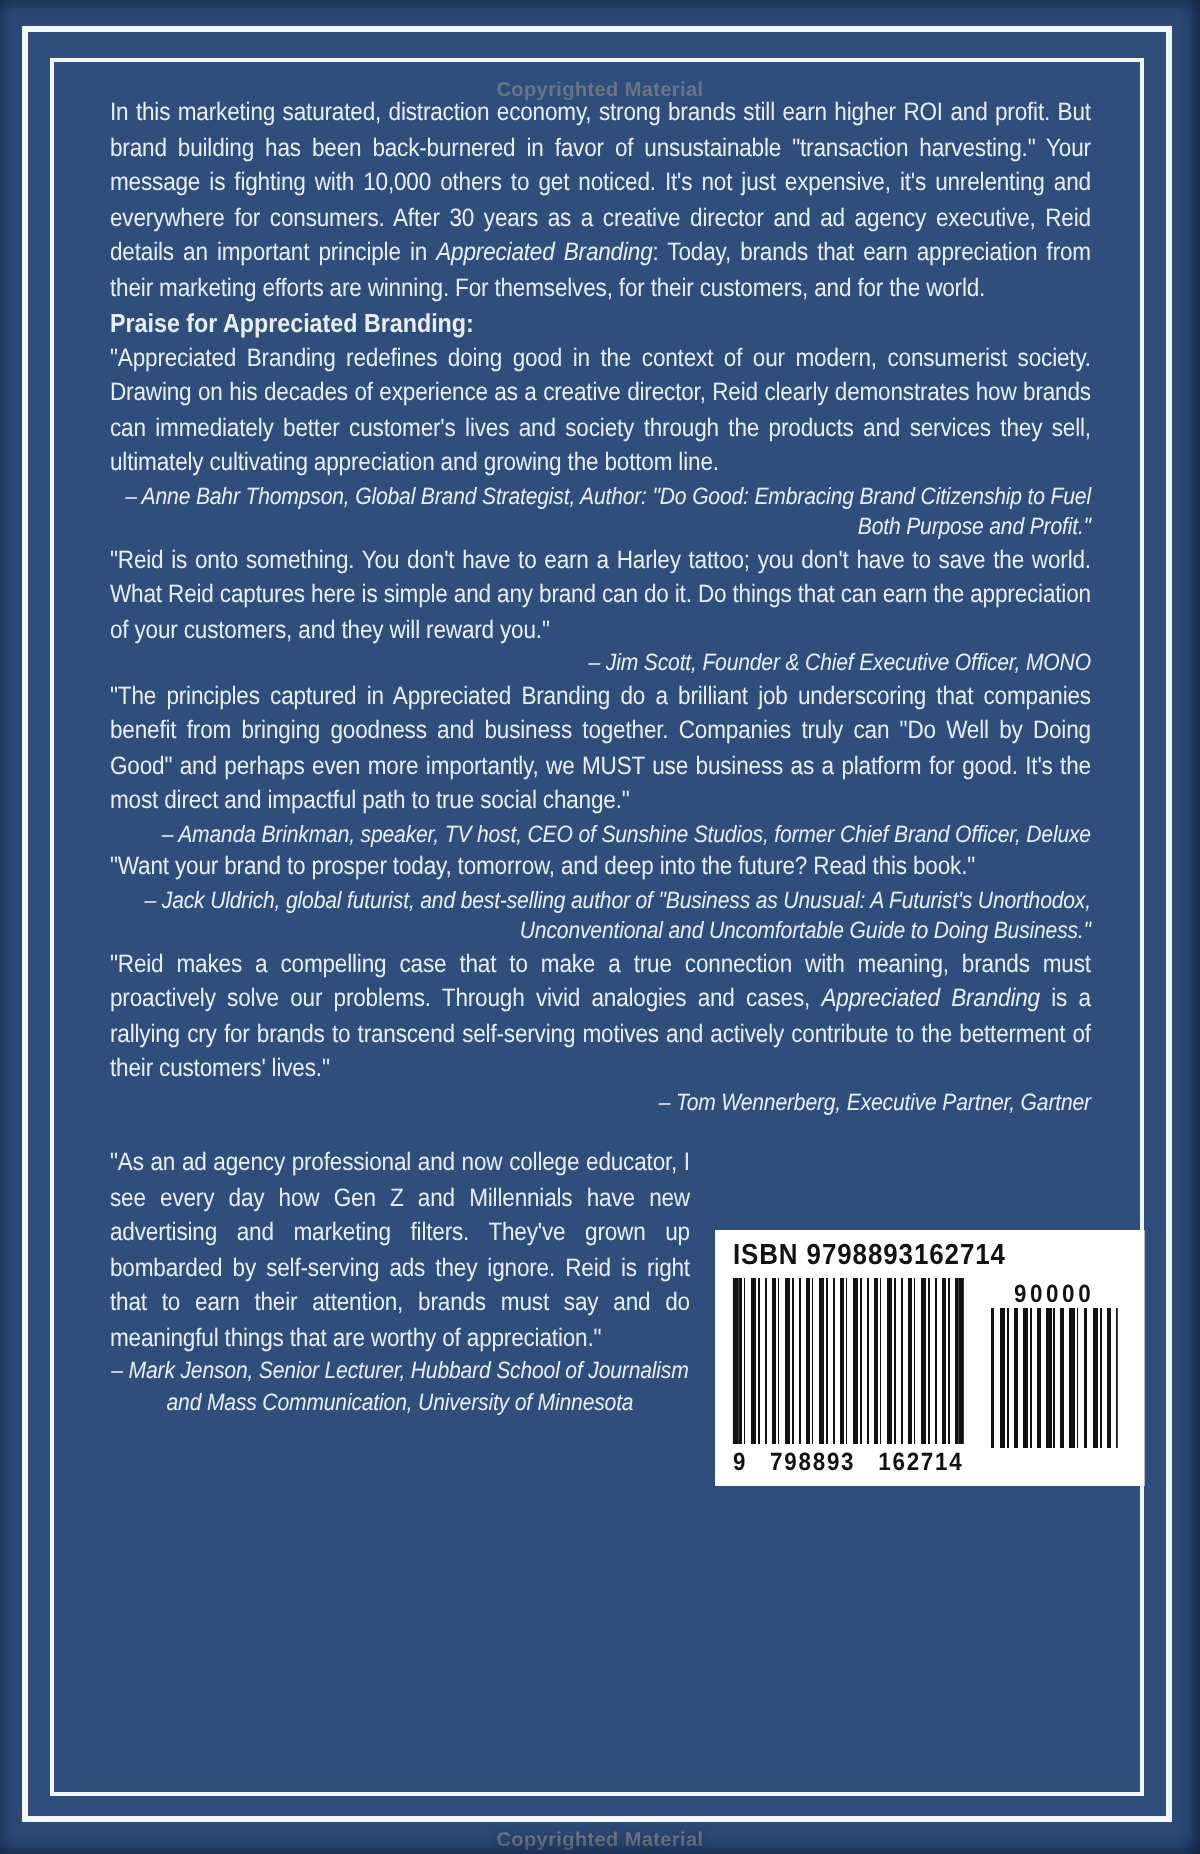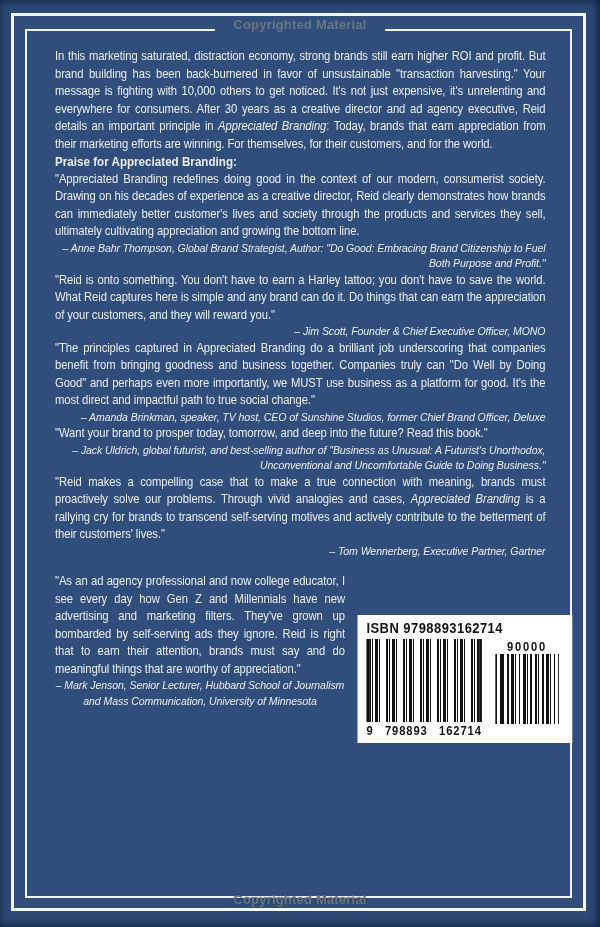--- a/index.html
+++ b/index.html
@@ -65,21 +65,21 @@
   .addon-label { height:14px; text-align:center; font-size:12.5px; font-weight:bold; letter-spacing:2px; }
   .addon-bars {
     flex:1; margin:1px 6px 14px 6px;
     background:repeating-linear-gradient(90deg,
       #121212 0 2px, #fff 2px 5px, #121212 5px 8px, #fff 8px 9px,
       #121212 9px 10px, #fff 10px 13px);
   }
 
   .copyright {
     position:absolute; left:0; width:100%; text-align:center;
-    color:#6a7584; font-weight:bold; font-size:13px; letter-spacing:0.2px;
+    color:#6a7584; font-weight:bold; font-size:10px; letter-spacing:0.2px;margin-top:23px;
   }
   .copyright.top { top:17px; z-index:4; }
   .copyright.top .band { display:inline-block; background:#2f4e7c; padding:0 18px; }
   .copyright.bottom { top:892px; z-index:2; text-shadow:0 0 2px rgba(30,45,70,.6); }
 </style>
 </head>
 <body>
 
 <div class="page">
 

